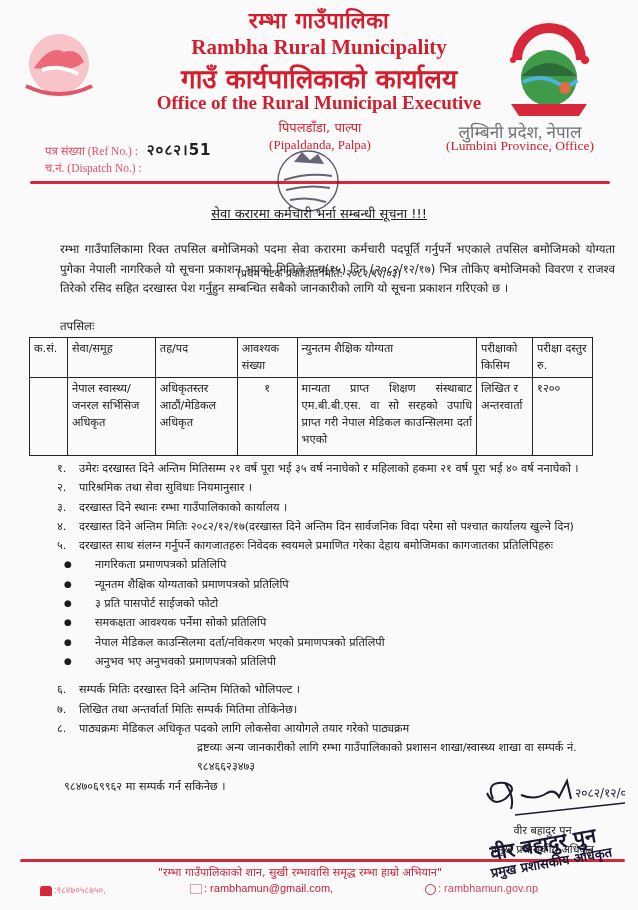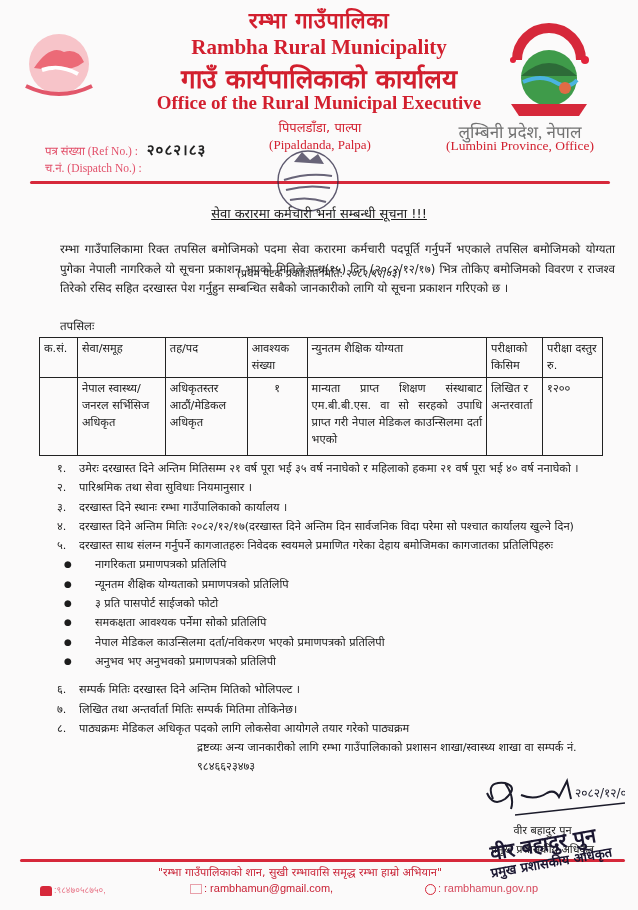--- a/index.html
+++ b/index.html
@@ -30,21 +30,21 @@
   .seal { left: 268px; top: 146px; width: 80px; height: 70px; }
 
   
   .subject { left: 0; width: 638px; top: 204px; text-align: center; font-size: 13px; font-family: "DejaVu Sans", sans-serif; text-decoration: underline; color: #1a1a1a; }
   .pubdate { left: 0; width: 638px; top: 224px; text-align: center; font-size: 10.5px; font-family: "DejaVu Sans", sans-serif; color: #1a1a1a; margin-top: 42px; }
 
   .para { left: 60px; width: 555px; top: 240px; font-size: 11.6px; line-height: 19.5px; font-family: "DejaVu Sans", sans-serif; text-align: justify; }
   .tapsil { left: 60px; top: 318px; font-size: 11.6px; font-family: "DejaVu Sans", sans-serif; }
 
   
-  table.posts { position: absolute; left: 39px; top: 337px; width: 564px; border-collapse: collapse; font-family: "DejaVu Sans", sans-serif; font-size: 11.2px; line-height: 17px; }
+  table.posts { position: absolute; left: 29px; top: 337px; width: 564px; border-collapse: collapse; font-family: "DejaVu Sans", sans-serif; font-size: 11.2px; line-height: 17px; }
   table.posts th, table.posts td { border: 1.2px solid #222; vertical-align: top; padding: 2px 4px; text-align: left; font-weight: normal; }
   table.posts th { height: 40px; }
   table.posts td { height: 78px; }
   .c-num { text-align: center !important; }
   .qual { text-align: justify !important; }
 
   
   .list { left: 57px; width: 565px; top: 459px; font-family: "DejaVu Sans", sans-serif; font-size: 11.2px; line-height: 19.3px; }
   .item { display: flex; }
   .item .n { width: 22px; flex: none; }
@@ -98,21 +98,21 @@
 <div class="abs title-np2">गाउँ कार्यपालिकाको कार्यालय</div>
 <div class="abs title-en2">Office of the Rural Municipal Executive</div>
 
 <div class="abs addr-center-np">पिपलडाँडा, पाल्पा</div>
 <div class="abs addr-center-en">(Pipaldanda, Palpa)</div>
 <div class="abs addr-right-np">लुम्बिनी प्रदेश, नेपाल</div>
 <div class="abs addr-right-en">(Lumbini Province, Office)</div>
 
 <div class="abs ref-line">
   <span>पत्र संख्या (Ref No.) :</span>
-  <span class="ref-value">२०८२।८३</span>
+  <span class="ref-value">२०८२।51</span>
 </div>
 <div class="abs disp-line">
   <span>च.नं. (Dispatch No.) :</span>
   <span></span>
 </div>
 
 <div class="abs rule-top"></div>
 
 <svg class="abs seal" viewBox="0 0 80 70">
   <ellipse cx="40" cy="35" rx="30" ry="30" fill="none" stroke="#2a2440" stroke-width="1.4" opacity="0.75"></ellipse>
@@ -215,20 +215,21 @@
     </div>
   <div class="item">
       <span class="n">७.</span>
       <span class="t">लिखित तथा अन्तर्वार्ता मितिः सम्पर्क मितिमा तोकिनेछ।</span>
     </div>
   <div class="item">
       <span class="n">८.</span>
       <span class="t">पाठ्यक्रमः मेडिकल अधिकृत  पदको लागि लोकसेवा आयोगले तयार गरेको पाठ्यक्रम</span>
     </div>
   <div class="note">द्रष्टव्यः अन्य जानकारीको लागि रम्भा गाउँपालिकाको प्रशासन शाखा/स्वास्थ्य शाखा वा सम्पर्क नं. ९८४६६२३४७३</div>
+  <div class="note2">९८४७०६९९६२ मा सम्पर्क गर्न सकिनेछ ।</div>
 </div>
 
 <svg class="abs sign" viewBox="0 0 150 50">
   <path d="M18 24 Q10 6 30 8 Q44 12 30 24 Q18 32 12 18 M30 8 Q40 22 36 34" stroke="#1b1b2a" stroke-width="2" fill="none"></path>
   <path d="M46 20 Q60 26 72 18 Q80 14 84 22 L92 6 L96 24" stroke="#1b1b2a" stroke-width="2" fill="none"></path>
   <path d="M40 40 L150 28" stroke="#1b1b2a" stroke-width="1.6" fill="none"></path>
   <text x="100" y="22" font-size="12" fill="#1b1b2a" font-family="DejaVu Sans, sans-serif">२०८२/१२/०३</text>
 </svg>
 <div class="abs sign-name">वीर बहादुर पुन</div>
 <div class="abs sign-title">प्रमुख प्रशासकीय अधिकृत</div>

